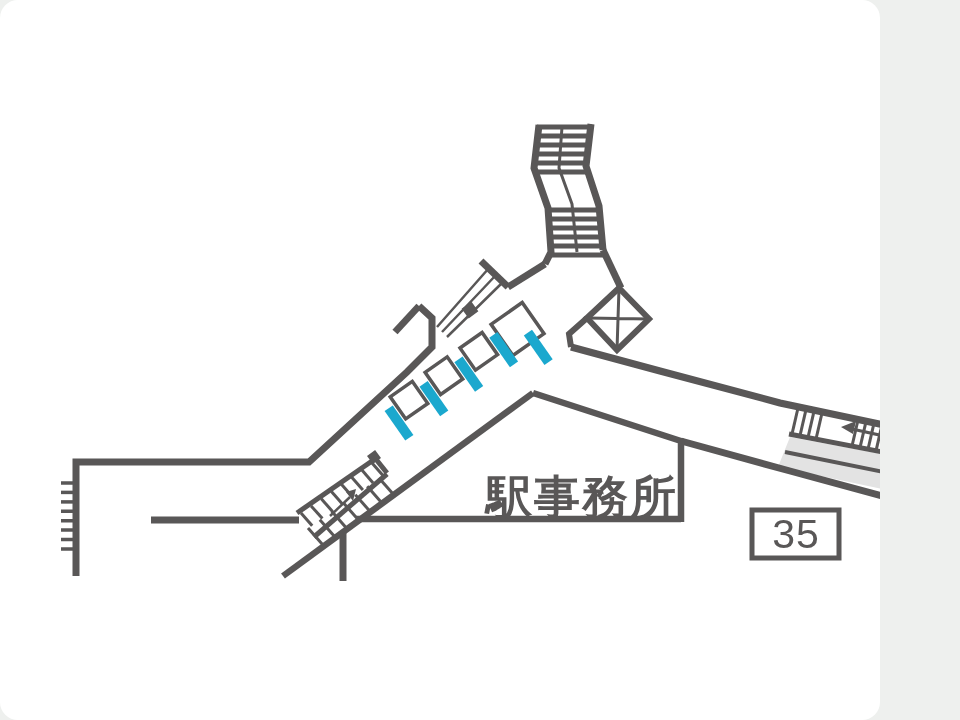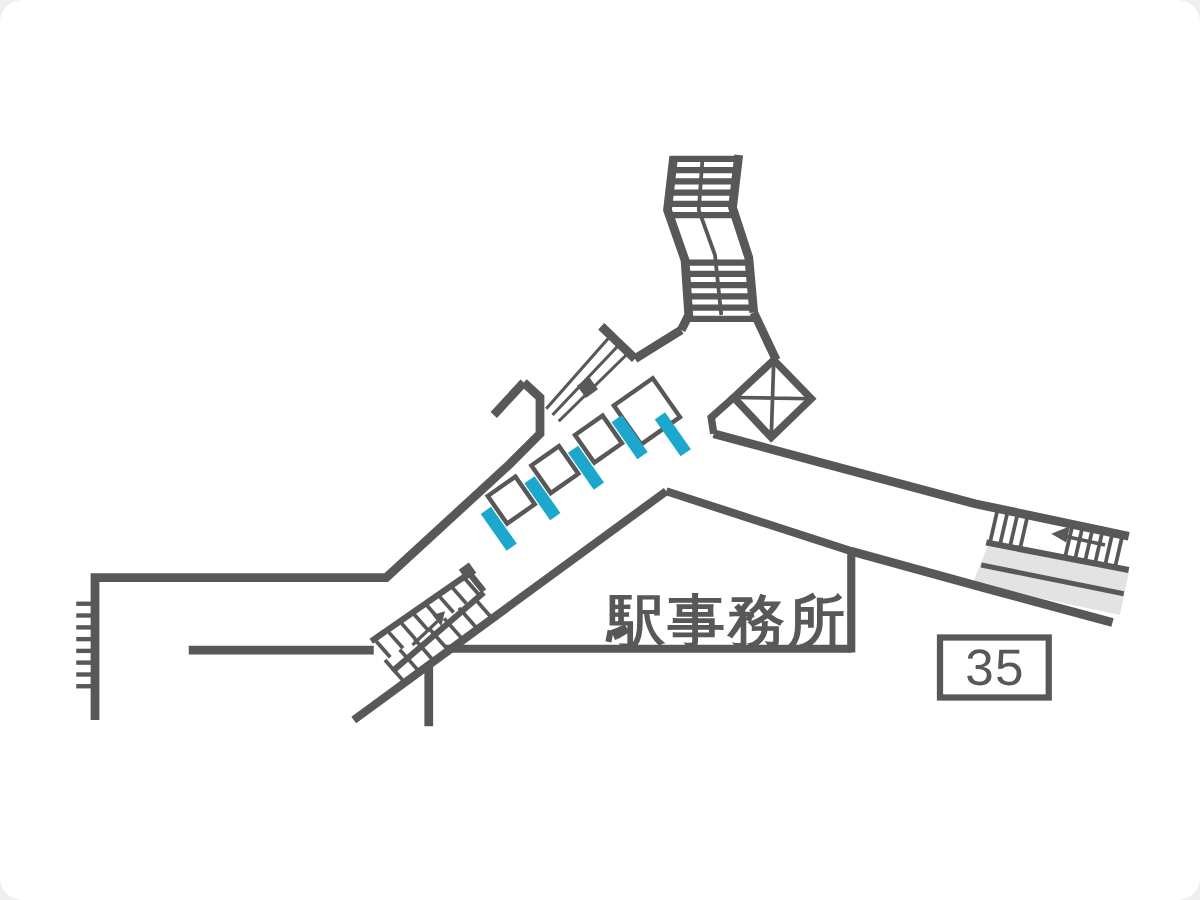--- a/index.html
+++ b/index.html
@@ -2,21 +2,21 @@
 <html style="--wall: #595757; --gate: #1ba8ce; --escalator: #e3e3e3; --surface: #ffffff; --frame: #eef0ee;"><head>
 <meta charset="utf-8">
 <style>
   html,body{margin:0;padding:0;}
   body{
     width:960px;height:720px;
     background:var(--frame,#eef0ee);
     font-family:"Liberation Sans","DejaVu Sans",sans-serif;
   }
   .map-frame{
-    position:absolute;top:0;left:0;width:960px;height:720px;
+    position:absolute;top:0;left:0;width:880px;height:720px;
     background:var(--surface,#ffffff);
     border-radius:18px;
     overflow:hidden;
   }
   svg{display:block;}
   .wall{stroke:var(--wall,#595757);fill:none;stroke-linejoin:miter;}
   .thin{stroke:var(--wall,#595757);fill:none;}
   .gate-bar{fill:var(--gate,#1ba8ce);}
   .gate-lane{fill:#ffffff;stroke:var(--wall,#595757);stroke-width:3.5;}
   .esc-band{fill:var(--escalator,#e3e3e3);stroke:none;}

